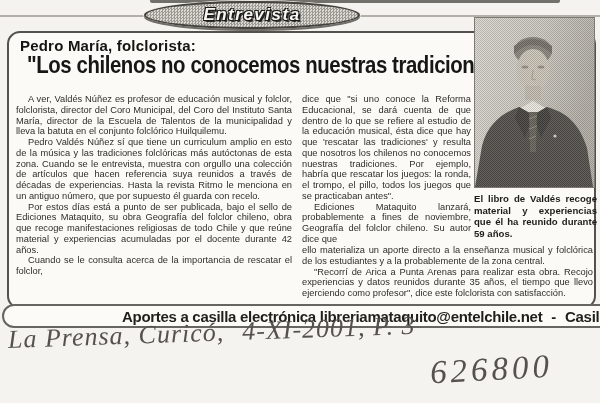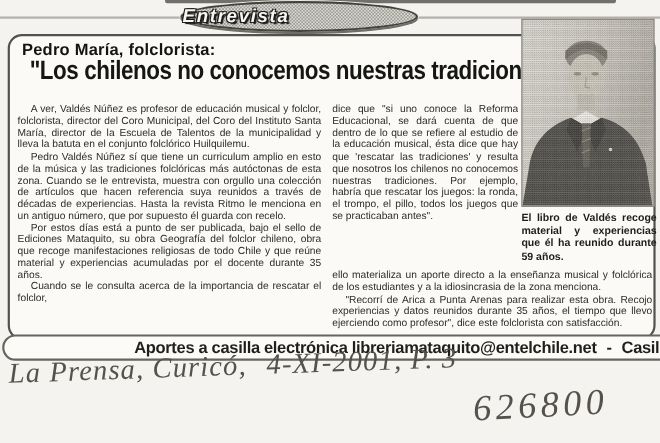--- a/index.html
+++ b/index.html
@@ -13,27 +13,27 @@
     color:#2c2c2a;
   }
   .abs { position:absolute; }
 
   
   .top-crop-line { left:150px; top:0; width:410px; height:3px; background:#45443f; opacity:.75; border-radius:0 0 2px 2px; }
   .top-rule { left:0; top:15px; width:600px; height:2px; background:#b3b0aa; }
 
   
   .banner {
-    left:164px; top:1px; width:216px; height:28px;
+    left:144px; top:1px; width:216px; height:28px;
     border:2px solid #44423d;
     border-radius:50%;
     background-image:repeating-conic-gradient(#9b9a94 0% 25%, #dcdad3 25% 50%);
     background-size:3px 3px;
     box-shadow:0 2px 0 #6f6d67, 0 0 0 1px #eceae4;
-    display:flex; align-items:center; justify-content:flex-start;
+    display:flex; align-items:center; justify-content:center;
     z-index:4;
   }
   .banner-label {
     font-size:17px; font-weight:bold; font-style:italic;
     letter-spacing:1.5px; color:#f7f6f2;
     text-shadow:-1px -1px 0 #1d1c1a, 1px -1px 0 #1d1c1a, -1px 1px 0 #1d1c1a, 1px 1px 0 #1d1c1a, 2px 2px 1px #1d1c1a;
   }
 
   
   .article-frame {
@@ -102,30 +102,31 @@
 </div>
 
 <div class="abs article-frame"></div>
 
 <div class="abs kicker">Pedro María, folclorista:</div>
 <div class="abs headline">"Los chilenos no conocemos nuestras tradiciones"</div>
 
 <div class="abs bodycol col1">
   <p>A ver, Valdés Núñez es profesor de educación musical y folclor, folclorista, director del Coro Municipal, del Coro del Instituto Santa María, director de la Escuela de Talentos de la municipalidad y lleva la batuta en el conjunto folclórico Huilquilemu.</p>
   <p>Pedro Valdés Núñez sí que tiene un curriculum amplio en esto de la música y las tradiciones folclóricas más autóctonas de esta zona. Cuando se le entrevista, muestra con orgullo una colección de artículos que hacen referencia suya reunidos a través de décadas de experiencias. Hasta la revista Ritmo le menciona en un antiguo número, que por supuesto él guarda con recelo.</p>
-  <p>Por estos días está a punto de ser publicada, bajo el sello de Ediciones Mataquito, su obra Geografía del folclor chileno, obra que recoge manifestaciones religiosas de todo Chile y que reúne material y experiencias acumuladas por el docente durante 35 años.</p>
+  <p>Por estos días está a punto de ser publicada, bajo el sello de Ediciones Mataquito, su obra Geografía del folclor chileno, obra que recoge manifestaciones religiosas de todo Chile y que reúne material y experiencias acumuladas por el docente durante 42 años.</p>
   <p>Cuando se le consulta acerca de la importancia de rescatar el folclor,</p>
 </div>
 
 <div class="abs bodycol col2a">
   <p class="noindent">dice que "si uno conoce la Reforma Educacional, se dará cuenta de que dentro de lo que se refiere al estudio de la educación musical, ésta dice que hay que 'rescatar las tradiciones' y resulta que nosotros los chilenos no conocemos nuestras tradiciones. Por ejemplo, habría que rescatar los juegos: la ronda, el trompo, el pillo, todos los juegos que se practicaban antes".</p>
+  <p>Ediciones Mataquito lanzará, probablemente a fines de noviembre, Geografía del folclor chileno. Su autor dice que</p>
 </div>
 
 <div class="abs bodycol col2b">
-  <p class="noindent">ello materializa un aporte directo a la enseñanza musical y folclórica de los estudiantes y a la idiosincrasia de la zona menciona.</p>
+  <p class="noindent">ello materializa un aporte directo a la enseñanza musical y folclórica de los estudiantes y a la probablemente de la zona central.</p>
   <p>"Recorrí de Arica a Punta Arenas para realizar esta obra. Recojo experiencias y datos reunidos durante 35 años, el tiempo que llevo ejerciendo como profesor", dice este folclorista con satisfacción.</p>
 </div>
 
 <div class="abs photo">
   <svg width="119" height="169" viewBox="0 0 119 169" xmlns="http://www.w3.org/2000/svg">
     <defs>
       <linearGradient id="bg" x1="0" y1="0" x2="1" y2="0.3">
         <stop offset="0" stop-color="#d8d5ce"></stop>
         <stop offset="0.55" stop-color="#c9c5bd"></stop>
         <stop offset="1" stop-color="#aeaaa1"></stop>

